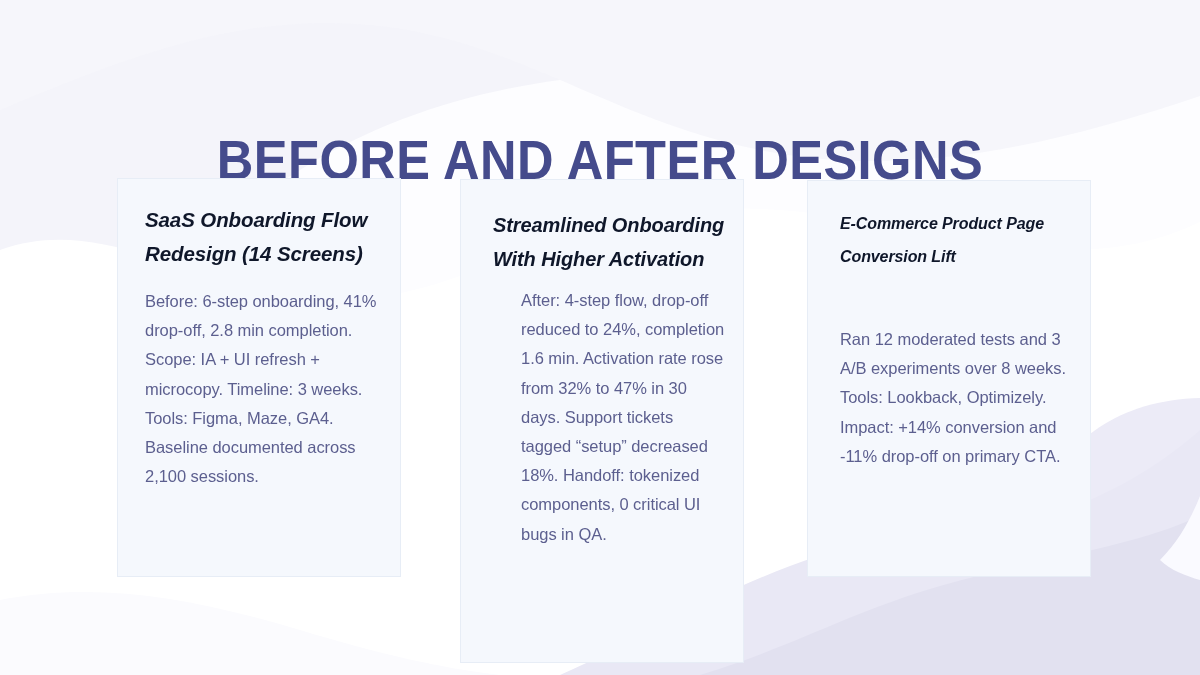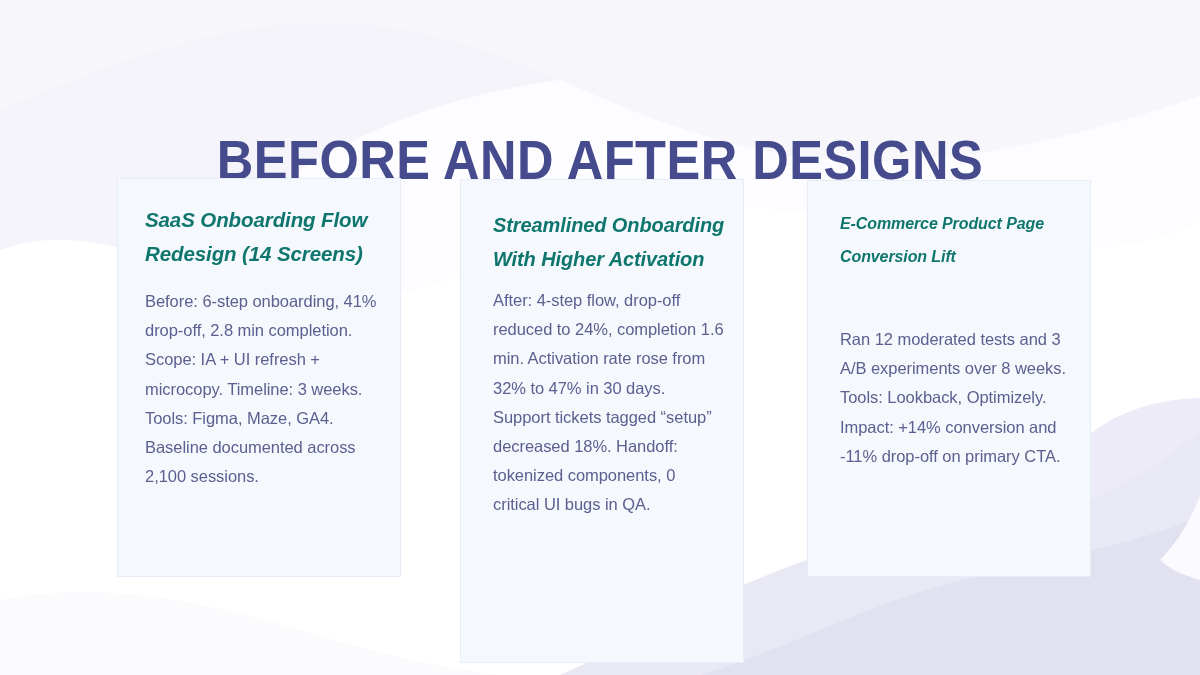--- a/index.html
+++ b/index.html
@@ -79,37 +79,37 @@
   }
   .card-3 .card-inner { left: 32px; right: 18px; top: 26px; }
   .card-2 .card-inner { left: 32px; right: 18px; top: 28px; }
 
   .card-heading {
     font-family: "Liberation Sans", sans-serif;
     font-style: italic;
     font-weight: bold;
     font-size: 20.5px;
     line-height: 34px;
-    color: #0f766e;
+    color: #0f172a;
     letter-spacing: -0.1px;
     margin: 0;
   }
   .card-2 .card-heading { font-size: 20px; line-height: 34px; }
   .card-3 .card-heading { font-size: 16px; line-height: 33px; }
 
   .card-body {
     margin: 0;
     font-family: "Liberation Sans", sans-serif;
     font-size: 16.5px;
     line-height: 29.2px;
     color: #5c5f8f;
     letter-spacing: -0.05px;
   }
   .card-1 .card-body { margin-top: 16px; }
-  .card-2 .card-body { margin-top: 10px; }
+  .card-2 .card-body { margin-top: 10px; margin-left: 28px; }
   .card-3 .card-body { margin-top: 52px; }
 </style>
 </head>
 <body>
 
 <div id="slide">
 
   <svg class="bg-layer" viewBox="0 0 1200 675" preserveAspectRatio="none" xmlns="http://www.w3.org/2000/svg">
     <rect x="0" y="0" width="1200" height="675" fill="#fdfdff"></rect>
 

